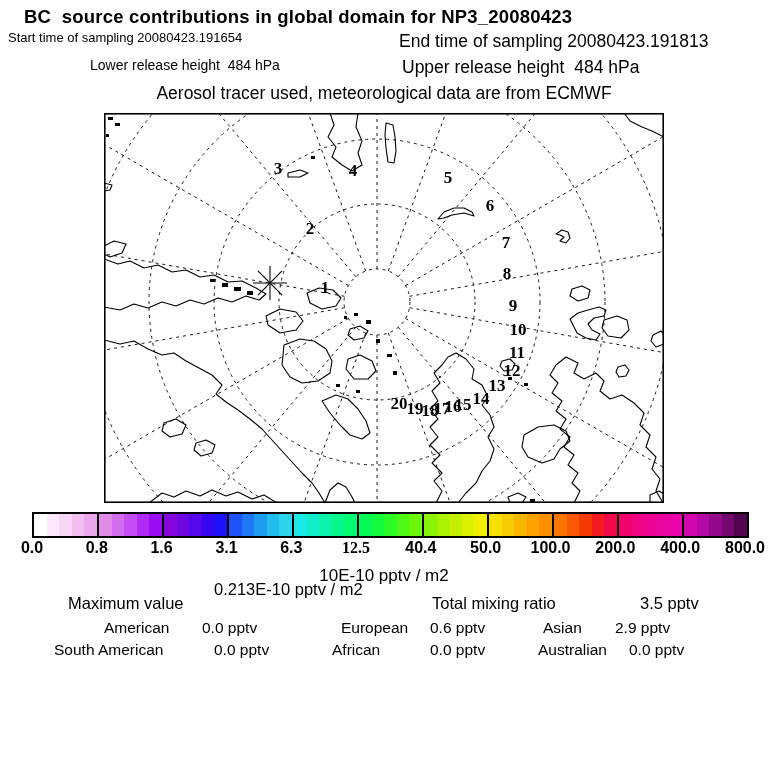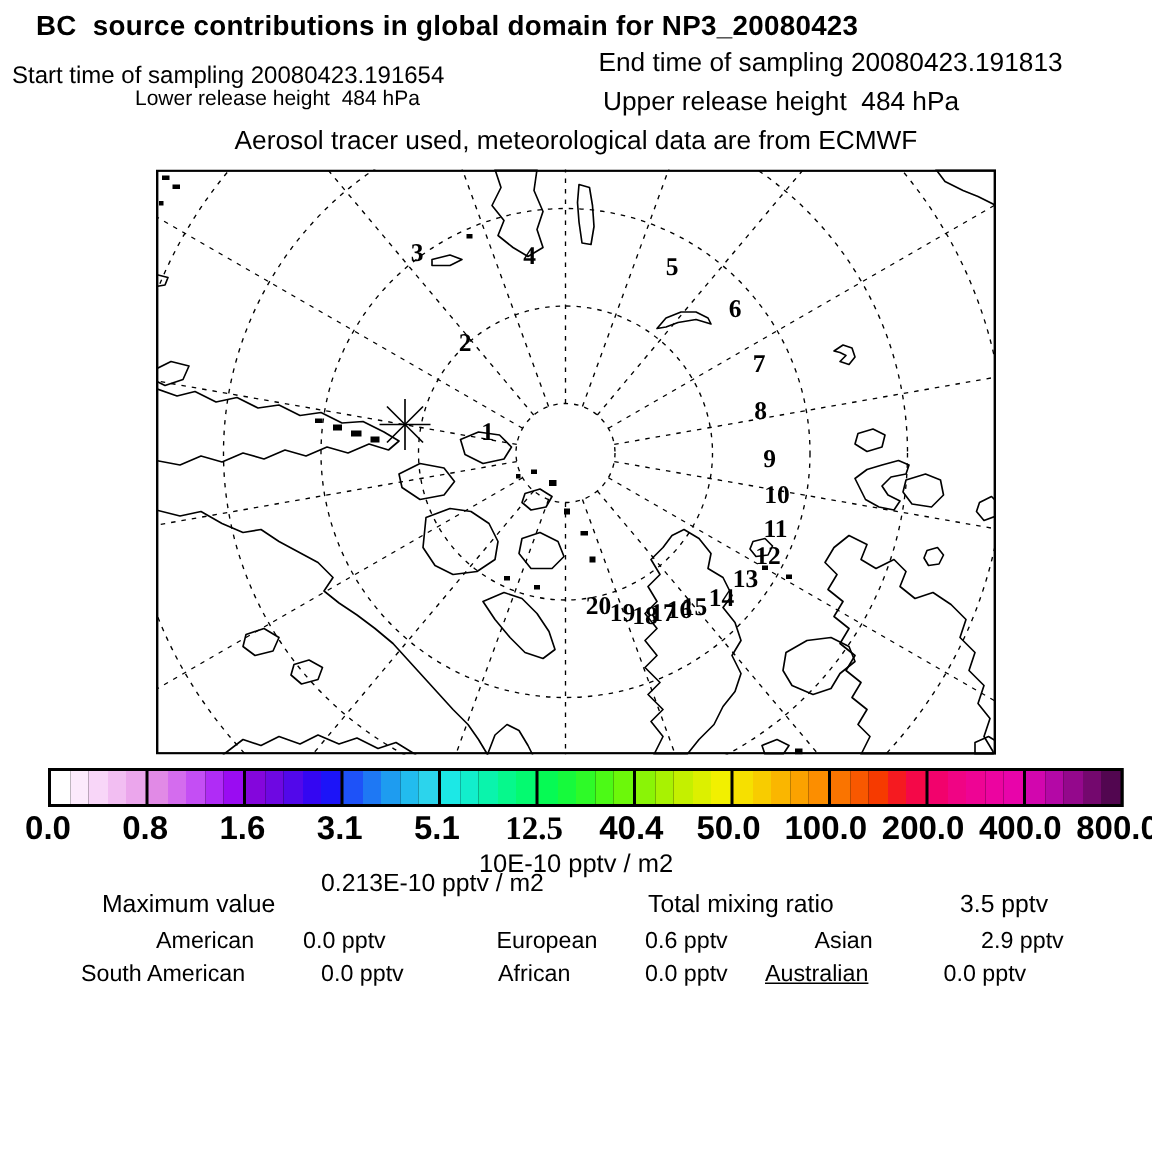--- a/index.html
+++ b/index.html
@@ -2,40 +2,40 @@
 <html><head>
 <meta charset="utf-8">
 <style>
   html,body{margin:0;padding:0;}
   body{
     width:768px;height:768px;position:relative;background:#ffffff;
     font-family:"Liberation Sans", sans-serif;color:#000;overflow:hidden;
   }
   .abs{position:absolute;white-space:pre;}
   .title{left:24px;top:6px;font-size:18.5px;font-weight:bold;letter-spacing:.2px;}
-  .h2a{left:8px;top:42px;font-size:16px;}
+  .h2a{left:8px;top:30px;font-size:13px;}
   .h2b{left:399px;top:31px;font-size:17.5px;}
   .h3a{left:90px;top:57px;font-size:14px;}
   .h3b{left:402px;top:57px;font-size:17.5px;}
   .h4{left:0;top:83px;width:768px;text-align:center;font-size:17.5px;white-space:pre;}
   
   #map-svg{position:absolute;left:104px;top:113px;width:560px;height:390px;background:#fff;}
   .frame{fill:none;stroke:#000;stroke-width:1.6;}
   .grat{fill:none;stroke:#000;stroke-width:0.9;stroke-dasharray:3 4;}
   .coast{fill:none;stroke:#000;stroke-width:1.1;stroke-linejoin:round;stroke-linecap:round;}
   .landfill{fill:#000;stroke:none;}
   .trajnum{font-family:"Liberation Serif", serif;font-weight:bold;font-size:17px;text-anchor:middle;fill:#000;}
   #release-marker line{stroke:#000;stroke-width:1.1;}
   
   #colorbar{position:absolute;left:32px;top:512px;width:713px;height:22px;
     display:flex;background:#000;border:2px solid #000;gap:2px;}
   .cb-seg{flex:1;display:flex;}
   .cb-cell{flex:1;}
   #colorbar-labels{position:absolute;left:0;top:539px;width:768px;height:20px;}
-  .cb-tick{position:absolute;transform:translateX(-50%);font-weight:bold;font-size:22px;white-space:pre;}
+  .cb-tick{position:absolute;transform:translateX(-50%);font-weight:bold;font-size:16px;white-space:pre;}
   .unit{left:0;top:566px;width:768px;text-align:center;font-size:17px;}
   .stat{position:absolute;font-size:15.5px;white-space:pre;}
   .stat.big{font-size:16.5px;}
 </style>
 </head>
 <body>
 
 <div class="abs title">BC  source contributions in global domain for NP3_20080423</div>
 <div class="abs h2a">Start time of sampling 20080423.191654</div>
 <div class="abs h2b">End time of sampling 20080423.191813</div>
@@ -245,41 +245,41 @@
       <div class="cb-cell" style="background: rgb(148, 8, 140);"></div>
       <div class="cb-cell" style="background: rgb(116, 8, 110);"></div>
       <div class="cb-cell" style="background: rgb(82, 6, 80);"></div>
     </div>
   </div>
 <div id="colorbar-labels">
     <span class="cb-tick" style="left: 32px;">0.0</span>
     <span class="cb-tick" style="left: 96.8px;">0.8</span>
     <span class="cb-tick" style="left: 161.6px;">1.6</span>
     <span class="cb-tick" style="left: 226.5px;">3.1</span>
-    <span class="cb-tick" style="left: 291.3px;">5.1</span>
+    <span class="cb-tick" style="left: 291.3px;">6.3</span>
     <span class="cb-tick" style="left: 356.1px; font-family: Liberation Serif, serif;">12.5</span>
     <span class="cb-tick" style="left: 420.9px;">40.4</span>
     <span class="cb-tick" style="left: 485.7px;">50.0</span>
     <span class="cb-tick" style="left: 550.5px;">100.0</span>
     <span class="cb-tick" style="left: 615.4px;">200.0</span>
     <span class="cb-tick" style="left: 680.2px;">400.0</span>
     <span class="cb-tick" style="left: 745px;">800.0</span>
   </div>
 <div class="abs unit">10E-10 pptv / m2</div>
 
 <span class="stat big" style="left:68px;top:594px;">Maximum value</span>
 <span class="stat big" style="left:214px;top:580px;text-align:right;">0.213E-10 pptv / m2</span>
 <span class="stat big" style="left:432px;top:594px;">Total mixing ratio</span>
 <span class="stat big" style="left:640px;top:594px;">3.5 pptv</span>
 
 <span class="stat" style="left:84px;top:619px;margin-left:20px;">American</span>
 <span class="stat" style="left:202px;top:619px;">0.0 pptv</span>
-<span class="stat" style="left:331px;top:619px;">European</span>
+<span class="stat" style="left:341px;top:619px;">European</span>
 <span class="stat" style="left:430px;top:619px;">0.6 pptv</span>
 <span class="stat" style="left:543px;top:619px;">Asian</span>
-<span class="stat" style="left:654px;top:619px;">2.9 pptv</span>
+<span class="stat" style="left:615px;top:619px;">2.9 pptv</span>
 
 <span class="stat" style="left:54px;top:641px;">South American</span>
 <span class="stat" style="left:214px;top:641px;">0.0 pptv</span>
 <span class="stat" style="left:332px;top:641px;">African</span>
 <span class="stat" style="left:430px;top:641px;">0.0 pptv</span>
-<span class="stat" style="left:510px;top:641px;text-decoration:underline;">Australian</span>
+<span class="stat" style="left:538px;top:641px;">Australian</span>
 <span class="stat" style="left:629px;top:641px;">0.0 pptv</span>
 
 </body></html>

